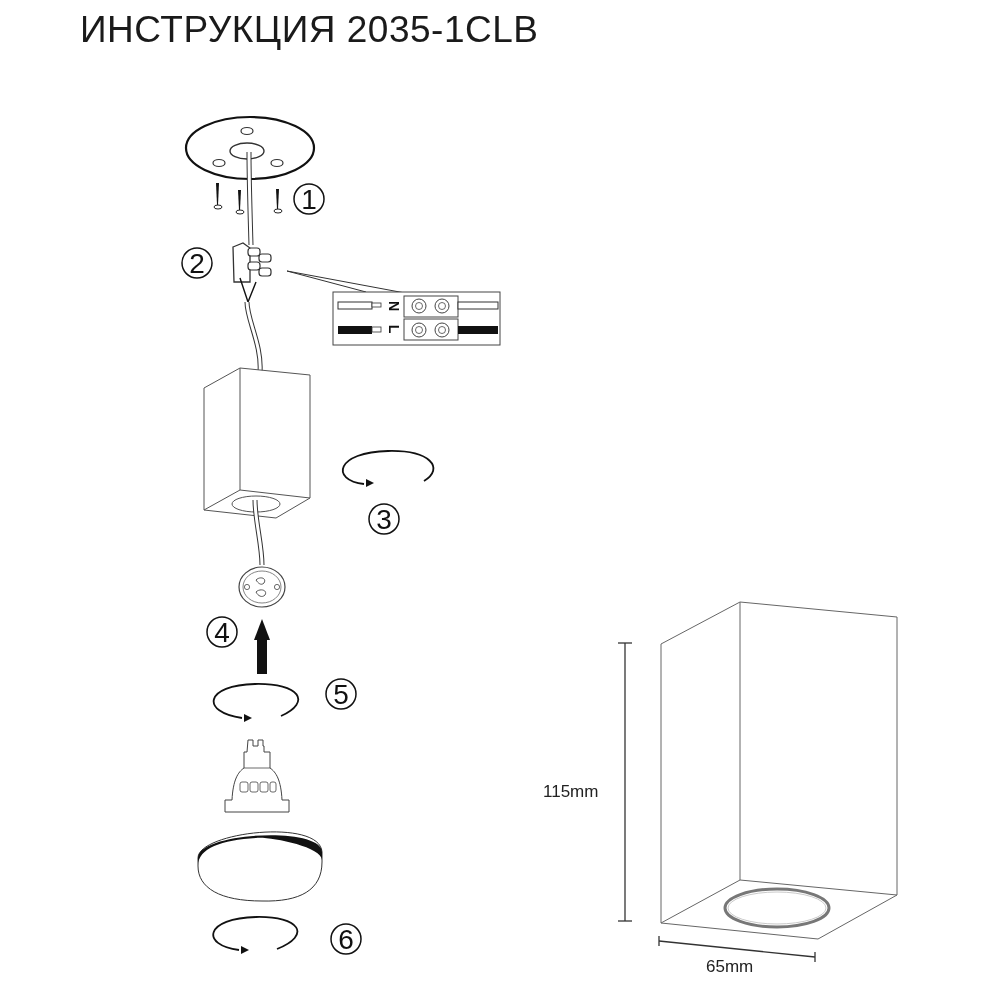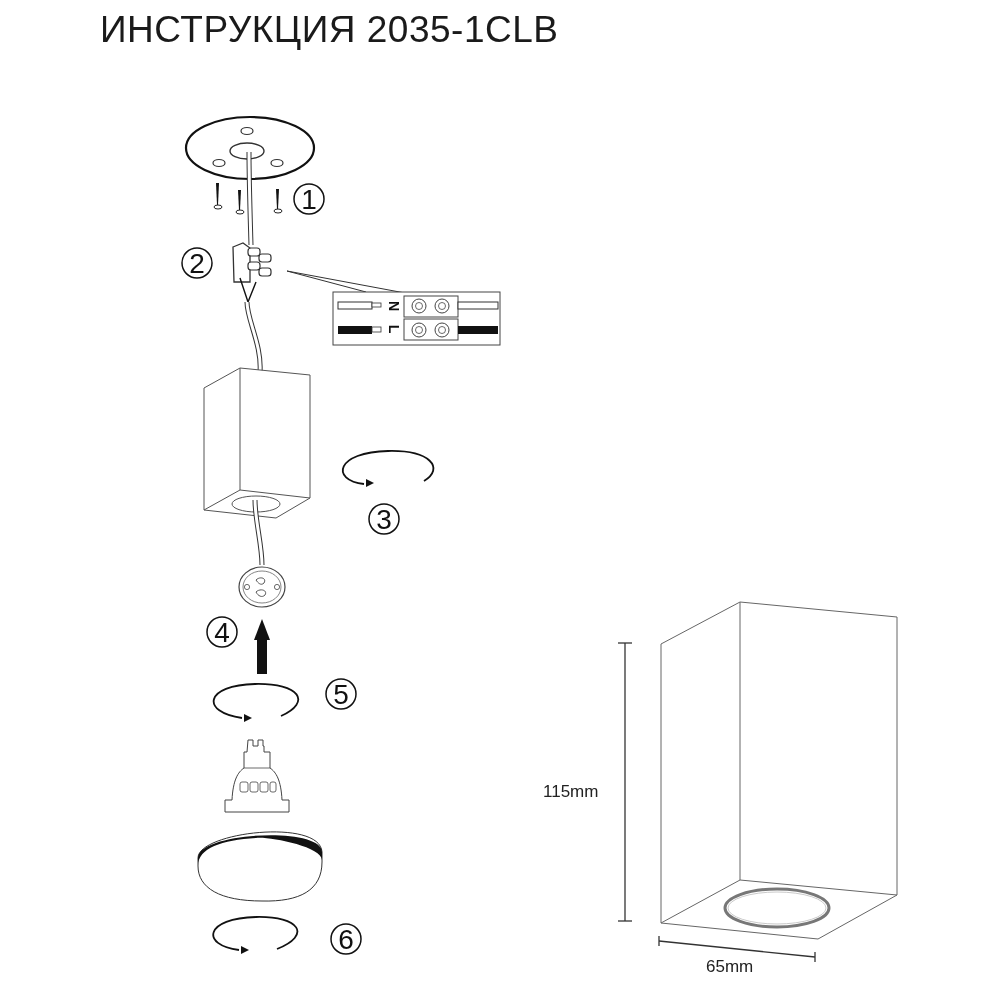--- a/index.html
+++ b/index.html
@@ -1,18 +1,18 @@
 <!DOCTYPE html>
 <html><head>
   <meta charset="utf-8">
   <style>
     html, body { margin: 0; padding: 0; background: #ffffff; }
     body { width: 1000px; height: 1000px; position: relative; overflow: hidden;
            font-family: "Liberation Sans", sans-serif; color: #1a1a1a; }
-    .title { position: absolute; left: 100px; top: 8px; font-size: 37px; font-weight: normal;
+    .title { position: absolute; left: 80px; top: 8px; font-size: 37px; font-weight: normal;
              letter-spacing: 0.5px; margin: 0; line-height: 44px; white-space: nowrap; }
     svg.canvas { position: absolute; left: 0; top: 0; }
     .step-num { font-family: "Liberation Sans", sans-serif; font-size: 28px; fill: #111; }
     .dim-label { font-family: "Liberation Sans", sans-serif; font-size: 17px; fill: #222; }
     .term-label { font-family: "Liberation Sans", sans-serif; font-size: 14px; font-weight: bold; fill: #111; }
   </style>
 </head>
 <body>
 
 <h1 class="title">ИНСТРУКЦИЯ 2035-1CLB</h1>

